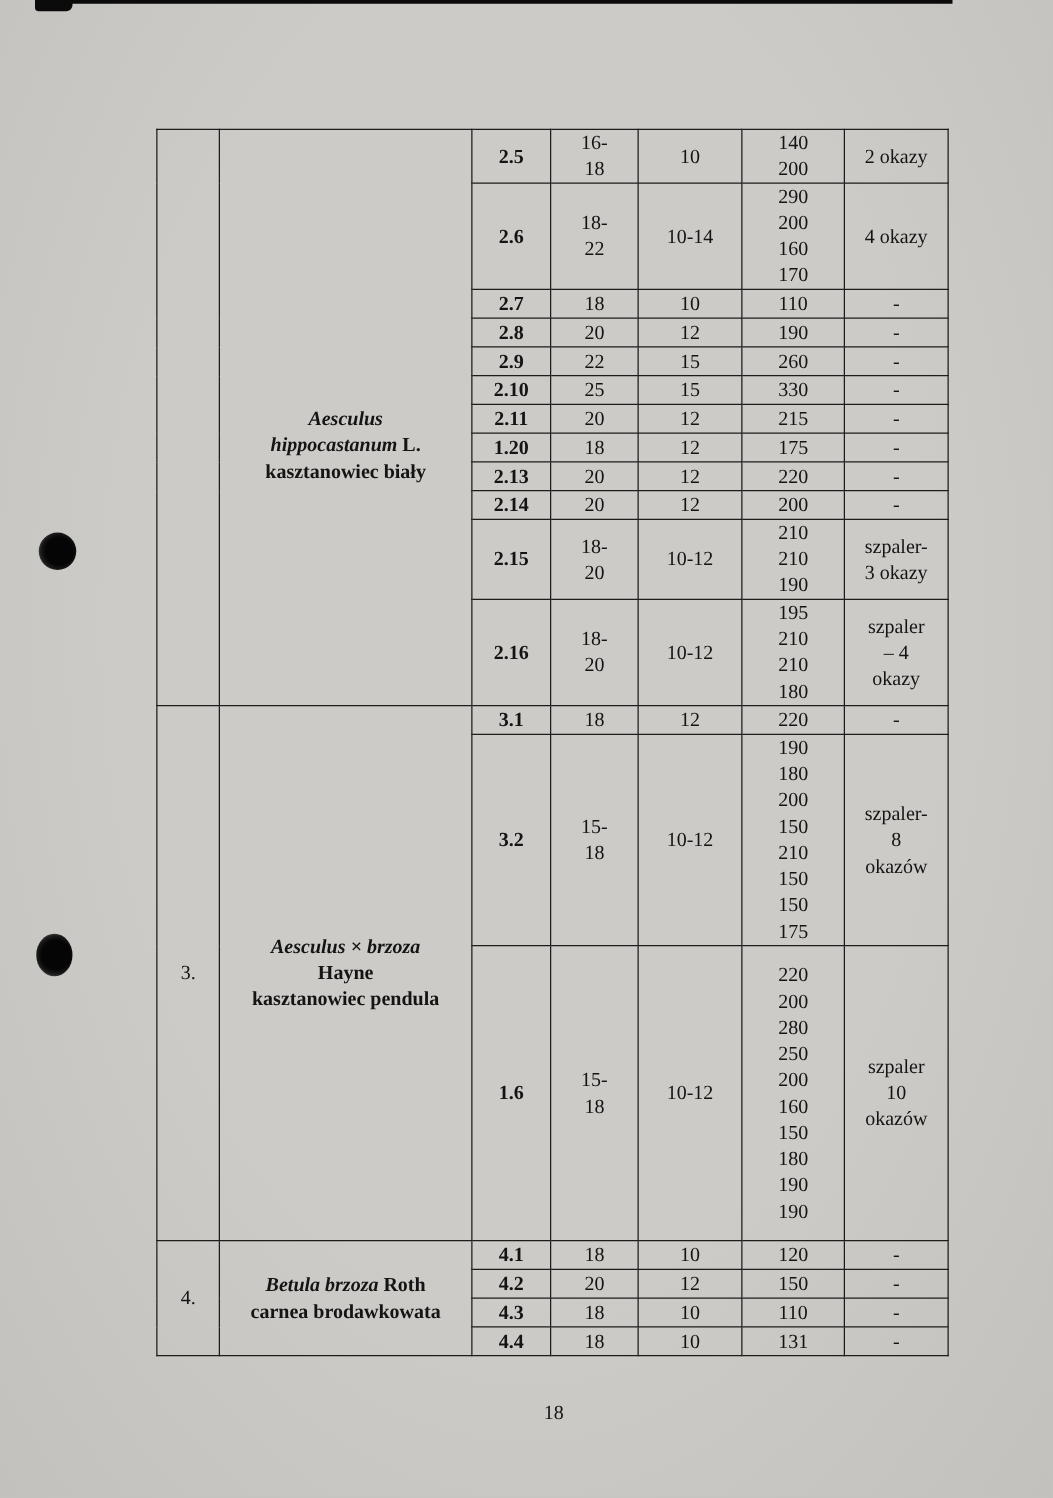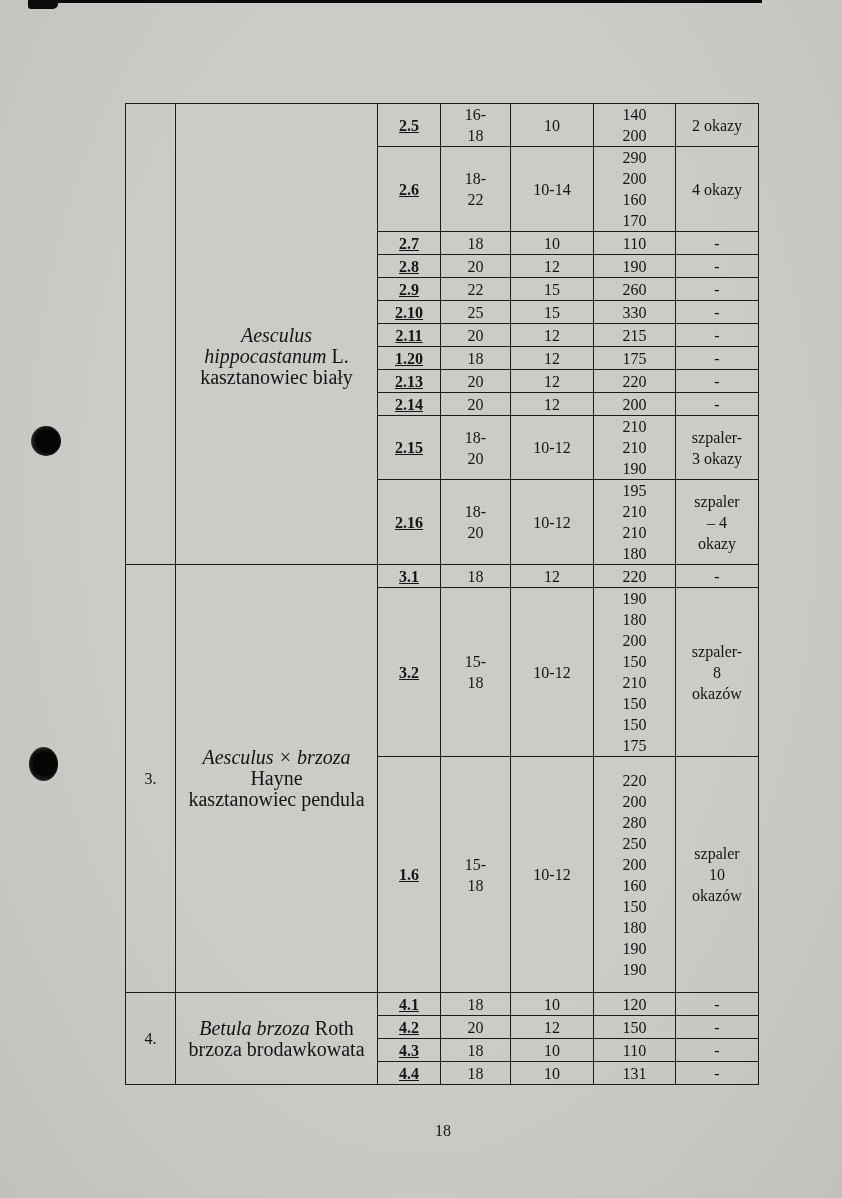--- a/index.html
+++ b/index.html
@@ -31,26 +31,26 @@
   table.doc td {
     border: 1px solid #1c1c1c;
     padding: 0 3px;
     text-align: center;
     vertical-align: middle;
     line-height: 21px;
     white-space: pre-line;
   }
   tr.s td { height: 23px; }
   tr.tall td { height: 236px; }
-  td.item { font-weight: bold; vertical-align: top; padding-top: 1px; text-decoration: underline; }
+  td.item { font-weight: bold; vertical-align: top; padding-top: 1px; }
   td.ord  { vertical-align: top; padding-top: 2px; white-space: normal; }
   td.species {
     vertical-align: top; text-align: left;
     padding: 3px 6px 3px 8px;
-    font-weight: normal; font-size: 20px; line-height: 22px;
+    font-weight: bold; font-size: 16px; line-height: 22px;
     white-space: normal;
   }
   td.species.pad { padding-top: 44px; }
   .latin { font-style: italic; }
 
   .pagenum {
     position: absolute; left: 22px; top: 1122px; width: 842px;
     text-align: center; font-size: 16px;
   }
 </style>
@@ -220,21 +220,21 @@
 180
 190
 190</td>
       <td>szpaler
 10
 okazów</td>
     </tr>
 
     <tr class="s">
       <td class="ord" rowspan="4">4.</td>
-      <td class="species" rowspan="4"><span class="latin">Betula brzoza</span> <span>Roth</span><br><span>brzoza brodawkowata</span></td>
+      <td class="species" rowspan="4"><span class="latin">Betula brzoza</span> <span>Roth</span><br><span>carnea brodawkowata</span></td>
       <td class="item">4.1</td>
       <td>18</td>
       <td>10</td>
       <td>120</td>
       <td>-</td>
     </tr>
     <tr class="s">
       <td class="item">4.2</td>
       <td>20</td>
       <td>12</td>

